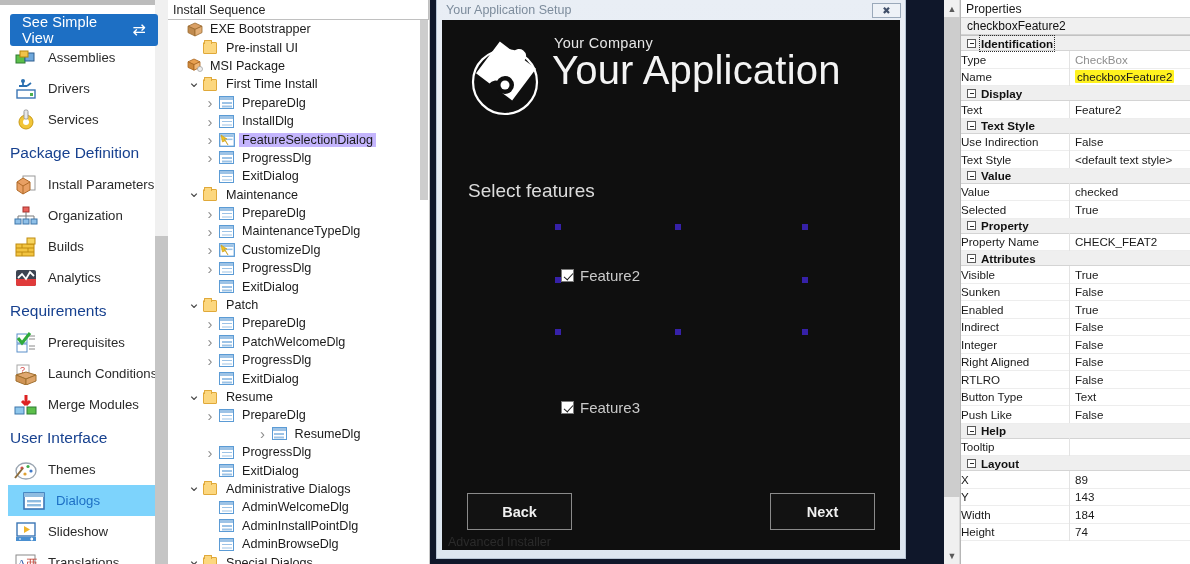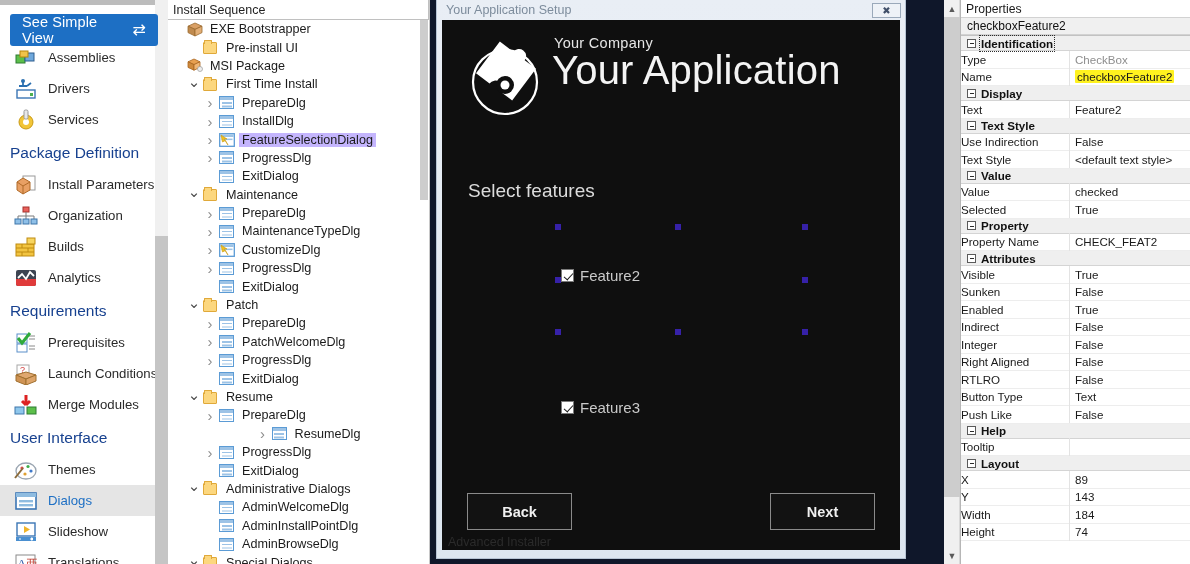--- a/index.html
+++ b/index.html
@@ -53,21 +53,21 @@
     font-weight: 400;
   }
   .nav-item {
     display: flex; align-items: center;
     height: 31px;
     padding-left: 14px;
     font-size: 13.2px;
     color: #2a2a2a;
     cursor: pointer;
   }
-  .nav-item.selected { background: #e5e5e5; color: #1d6fc4; }
+  .nav-item.selected { background: #7dd3fc; color: #1d6fc4; margin-left: 8px; }
   .nav-item .ico { width: 24px; height: 22px; margin-right: 10px; flex: 0 0 24px; position: relative; }
   .nav-item .lbl { white-space: nowrap; }
 
   
   .nav-sb {
     position: absolute; right: 0; top: 0; width: 13px; height: 564px;
     background: #f0f0f0;
   }
   .nav-sb-thumb {
     position: absolute; left: 0; width: 13px; top: 236px; height: 328px;

